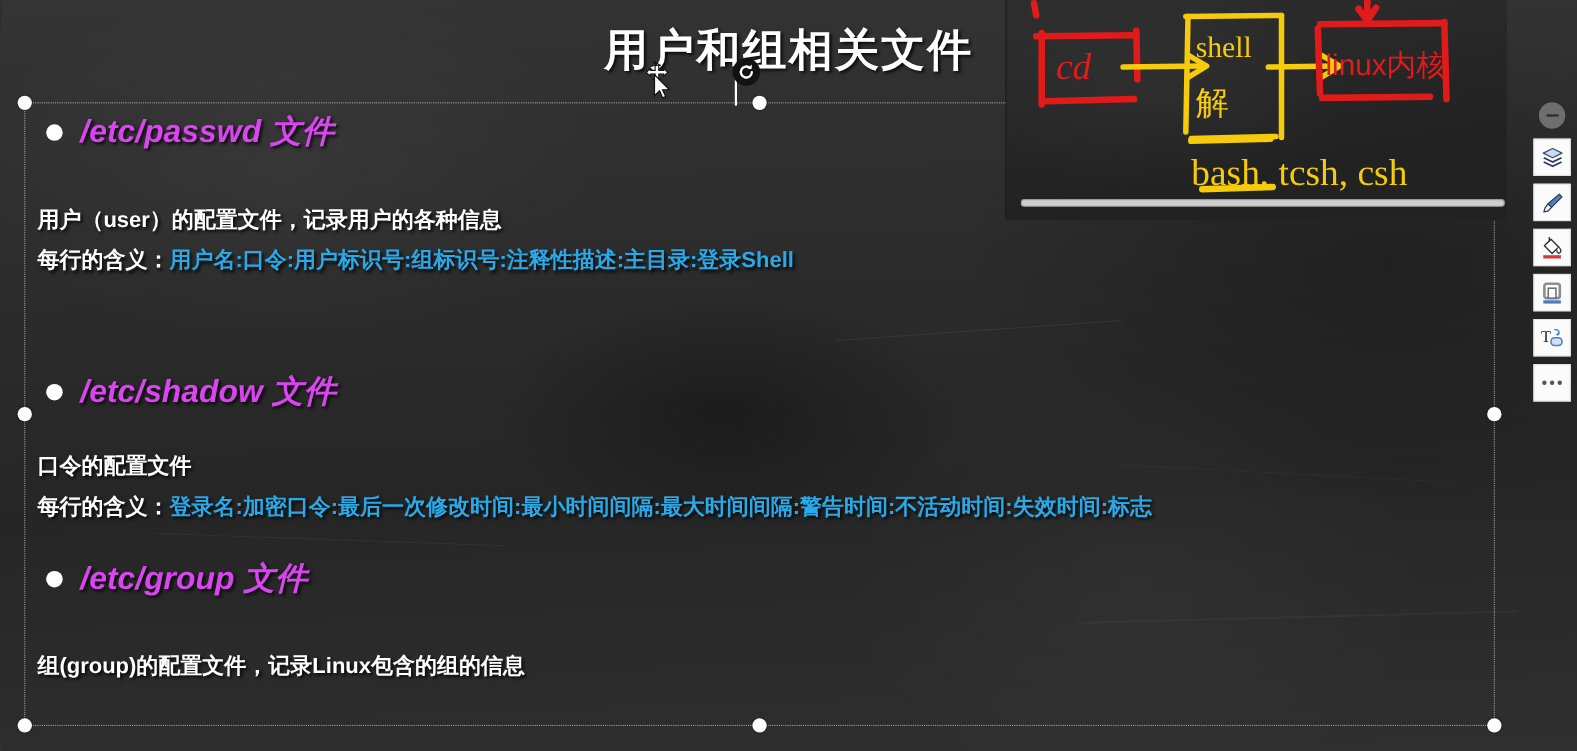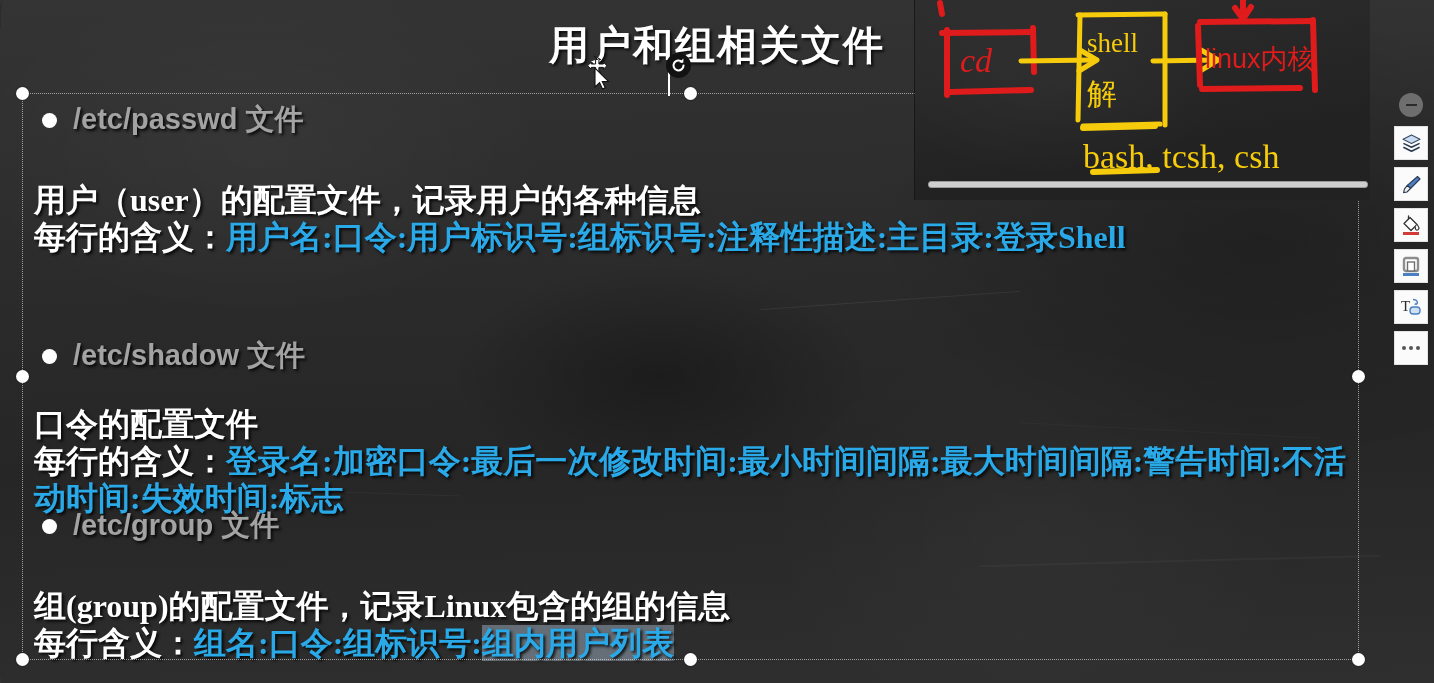--- a/index.html
+++ b/index.html
@@ -81,35 +81,35 @@
     font-size:40px; font-weight:bold;
     letter-spacing:2px;
     text-shadow:2px 2px 3px rgba(0,0,0,.8);
     z-index:3;
   }
   #content{
     position:absolute; left:34px; top:100px; width:1320px; z-index:4;
     color:#ffffff;
   }
   .heading{
-    font-size:29px; font-weight:bold; color:#a3a3a3;
+    font-size:29px; font-weight:bold; color:#d946ef;
     text-shadow:2px 2px 3px rgba(0,0,0,.85);
     display:flex; align-items:center; gap:16px;
     margin-left:8px;
+    font-style:italic;
   }
   .bullet{
     display:inline-block; width:15px; height:15px;
     border-radius:50%; background:#ffffff; flex:0 0 auto;
   }
   .body-line{
-    font-size:32px; font-weight:bold; color:#ffffff;
+    font-size:20px; font-weight:bold; color:#ffffff;
     text-shadow:2px 2px 3px rgba(0,0,0,.85);
     line-height:37px;
     white-space:normal;
-    font-family:Liberation Serif, serif;
   }
   .blue { color:#29a9e8;margin-top:16px; }
   .sel-hl { background:rgba(150,166,180,0.55); }
 
   .blk-passwd { position:absolute; left:0;  top:0;   width:1320px; }
   .blk-shadow { position:absolute; left:0;  top:236px; width:1320px; }
   .blk-group  { position:absolute; left:0;  top:406px; width:1320px; }
   .gap { height:42px; }
   .gap-s { height:30px; }
 
@@ -222,23 +222,20 @@
     </div>
   </div>
 
   <div class="blk-group">
     <div class="heading">
       <span class="bullet"></span>
       <span>/etc/group 文件</span>
     </div>
     <div class="gap"></div>
     <div class="body-line">组(group)的配置文件，记录Linux包含的组的信息</div>
-    <div class="body-line">
-      <span>每行含义：</span><span class="blue">组名:口令:组标识号:</span><span class="blue sel-hl">组内用户列表</span>
-    </div>
   </div>
 
 </div>
 
 <div id="wb-panel">
   <div class="wb-bg"></div>
   <svg width="455" height="187" viewBox="0 0 455 187" style="position:absolute;left:0;top:0;">
 
     <g stroke="#e01b1b" stroke-width="6" fill="none" stroke-linecap="round" stroke-linejoin="round">
       <path d="M32 30 L32 95"></path>

